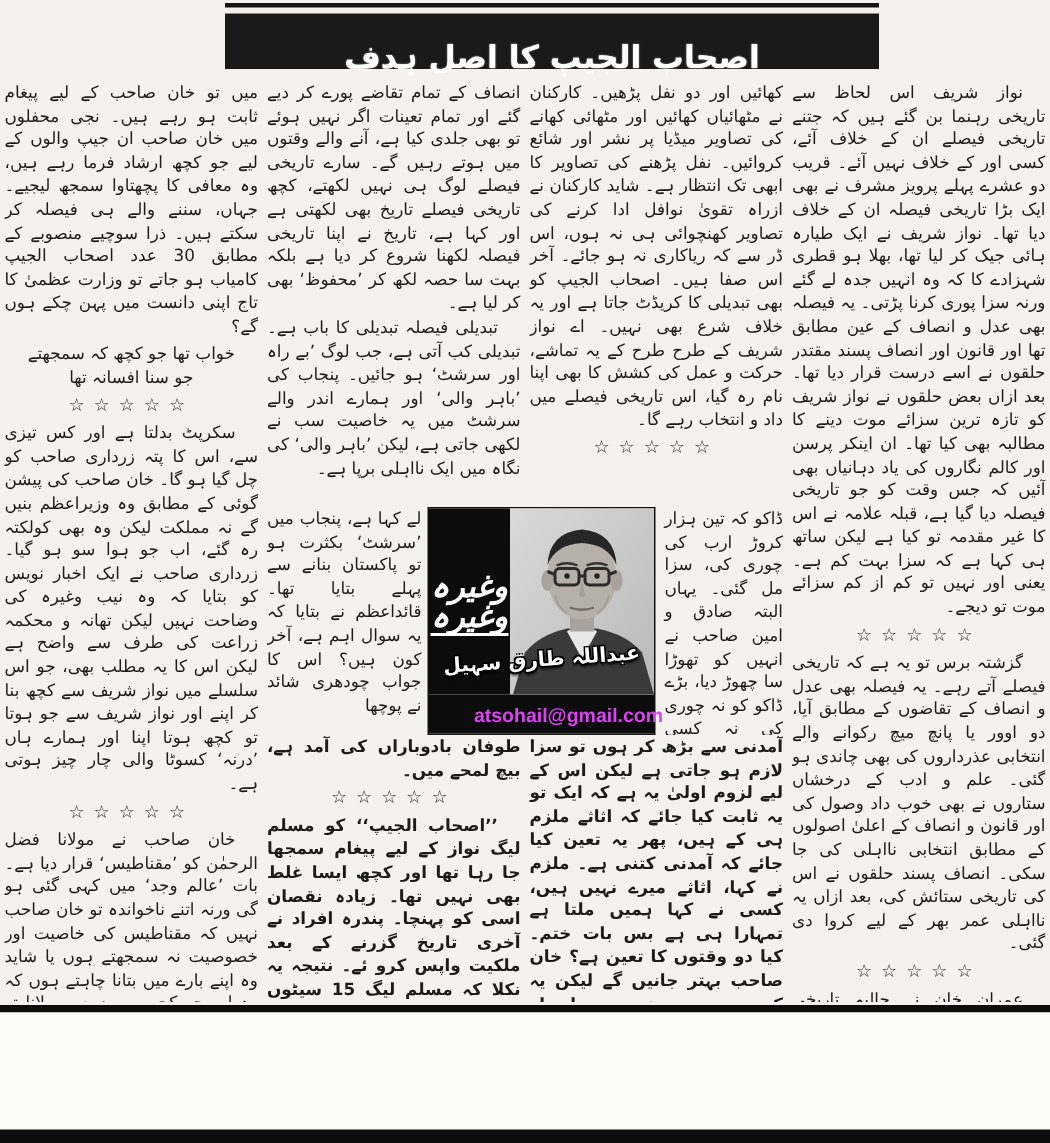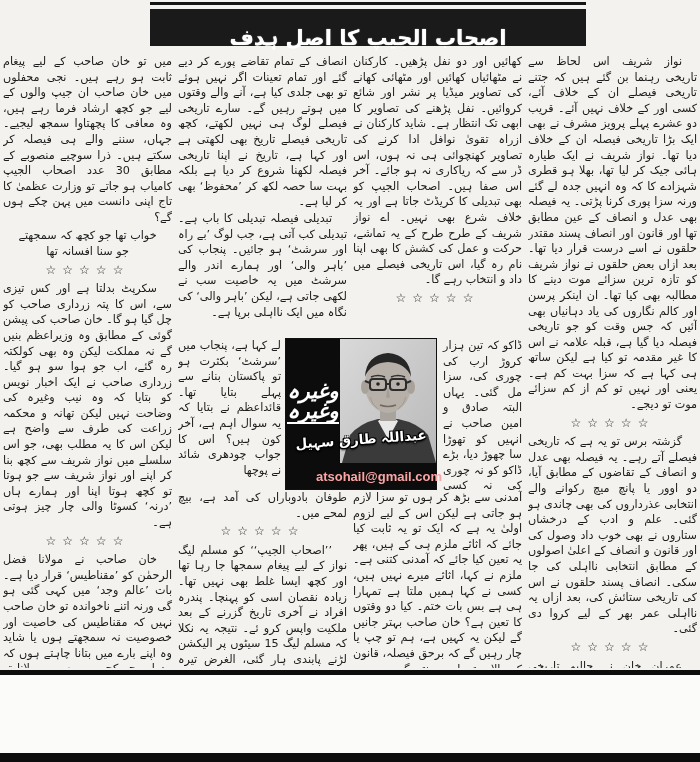--- a/index.html
+++ b/index.html
@@ -30,21 +30,21 @@
   .col{width:169px;font-size:11.2px;line-height:15.6px;text-align:justify;overflow:hidden;}
   .para{margin:0 0 1px 0;}
   .para.ind{text-indent:15px;}
   .stars{
     text-align:center;font-size:12px;letter-spacing:6px;color:#2a2a2a;
     margin:3px 0;direction:ltr;
   }
   .verse{text-align:center;margin:2px 0;line-height:16px;}
   .seg-top{height:284px;overflow:hidden;}
   .seg-mid{height:152px;overflow:hidden;}
-  .seg-bottom{height:178px;overflow:hidden;}
+  .seg-bottom{height:178px;overflow:hidden;font-weight:bold;}
   .col-2 .seg-mid{padding-left:90px;}
   .col-3 .seg-mid{padding-right:66px;}
 
   
   .photo-block{
     position:absolute;left:285px;top:338px;width:152px;height:152px;
     background:#ffffff;border:1px solid #111;box-sizing:border-box;
   }
   .etc-band{
     position:absolute;left:0;top:0;width:54px;height:124px;background:#0c0c0c;
@@ -57,21 +57,21 @@
     position:absolute;left:2px;top:92px;width:146px;
     direction:rtl;text-align:center;
     color:#fff;font-size:13.5px;font-weight:bold;
     transform:rotate(-4deg);
     text-shadow:-1px -1px 0 #000,1px -1px 0 #000,-1px 1px 0 #000,1px 1px 0 #000,0 2px 2px #000;
   }
   .email-bar{
     position:absolute;left:0;top:124px;width:150px;height:26px;background:#0c0c0c;
     display:flex;align-items:center;justify-content:center;
   }
-  .email-bar .email{color:#fca5a5;font-size:13px;font-weight:bold;font-family:"Liberation Sans",sans-serif;margin-left:36px;}
+  .email-bar .email{color:#d946ef;font-size:13px;font-weight:bold;font-family:"Liberation Sans",sans-serif;margin-left:36px;}
 
   
   .footer-rule{position:absolute;left:0;top:670px;width:700px;height:5px;background:#0d0d0d;}
   .footer{position:absolute;left:0;top:675px;width:700px;height:78px;background:#fbfbf9;}
   .bottom-bar{position:absolute;left:0;top:753px;width:700px;height:9px;background:#0d0d0d;}
 </style>
 </head>
 <body>
 
 <div class="page">

